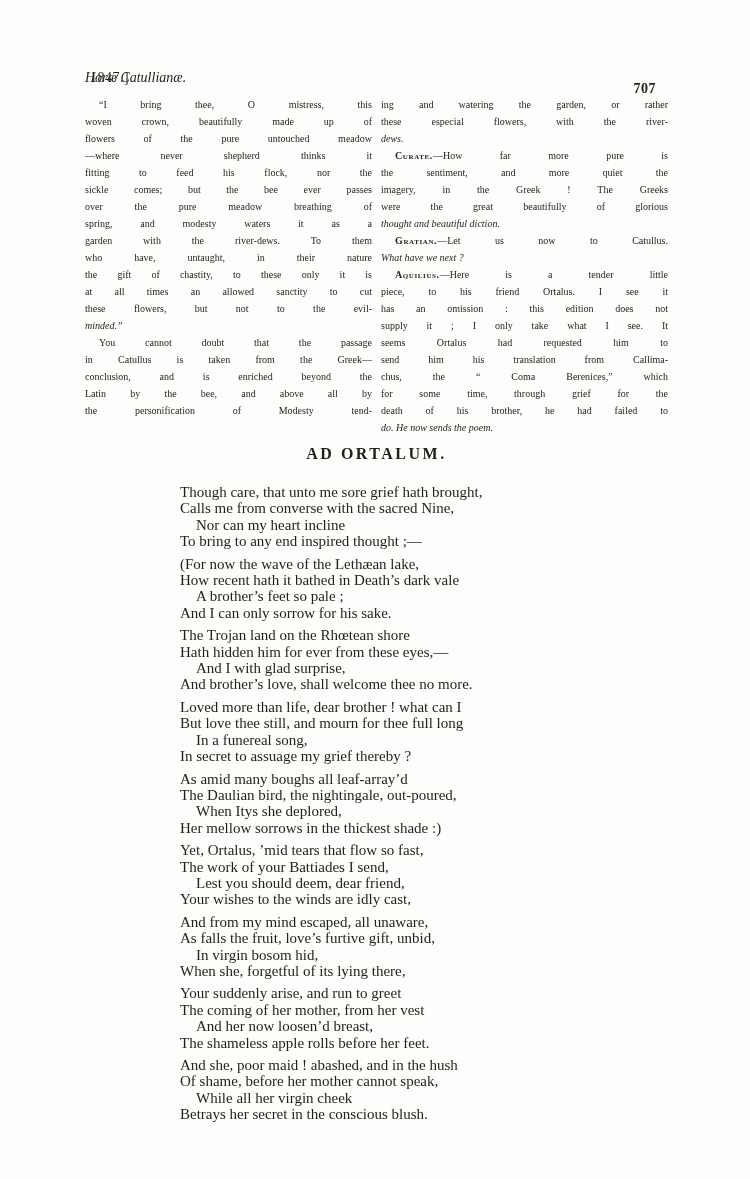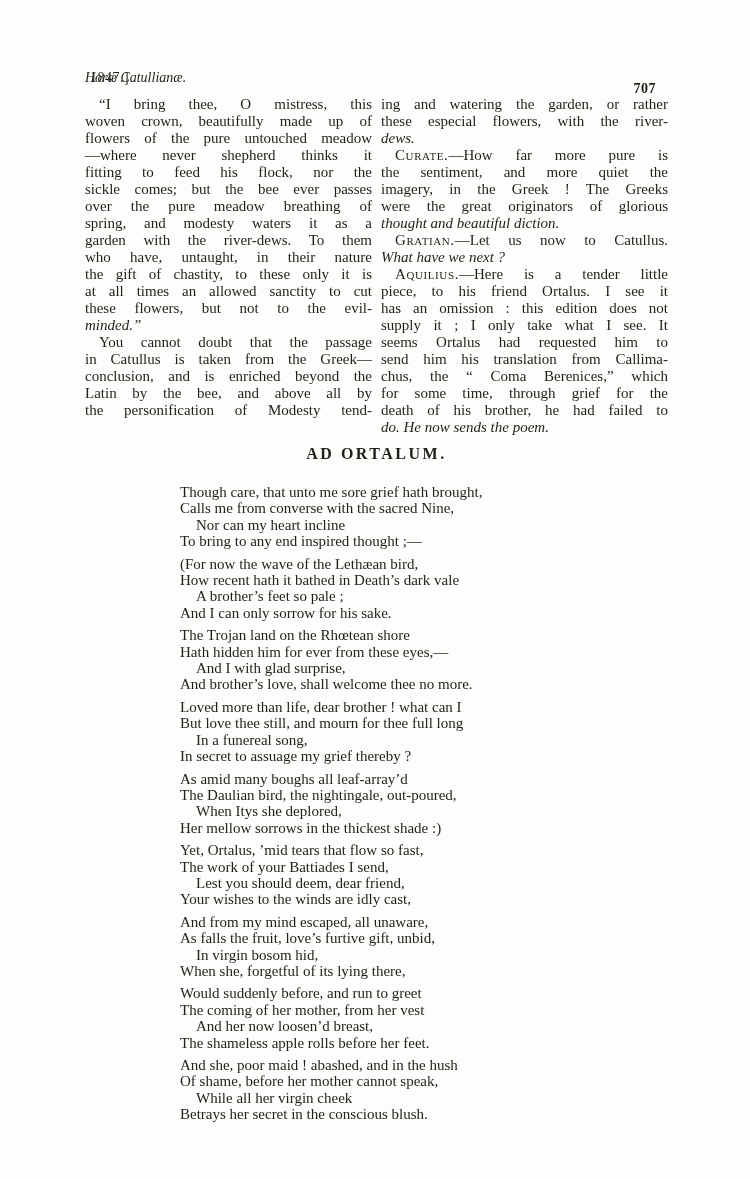--- a/index.html
+++ b/index.html
@@ -29,31 +29,31 @@
     margin-bottom: 8px;
   }
   .hdr-year   { position: absolute; left: 5px; top: 0; letter-spacing: 0.5px; }
   .hdr-title  { position: absolute; left: 0; right: 0; top: 0; text-align: left; font-style: italic; }
   .hdr-page   { position: absolute; right: 12px; top: 11px; font-weight: bold; letter-spacing: 0.5px; }
 
   
   .columns { display: flex; gap: 9px; }
   .col {
     width: 287px;
-    font-size: 15px;
+    font-size: 10px;
     line-height: 17px;
   }
   .tl {
     white-space: nowrap;
     text-align: justify;
     text-align-last: justify;
   }
   .tl.nj { text-align-last: left; font-style: italic; }
   .tl.ind { padding-left: 14px; }
-  .sc { font-variant: small-caps; letter-spacing: 0.6px; }
+  .sc { font-variant: small-caps; letter-spacing: 0.6px; font-weight: bold; }
 
   
   .poem-heading {
     margin-top: 9px;
     text-align: center;
     font-size: 16px;
     letter-spacing: 2.5px;
     font-weight: bold;
   }
   .poem {
@@ -98,21 +98,21 @@
         <div class="tl">Latin by the bee, and above all by</div>
         <div class="tl">the personification of Modesty tend-</div>
       </div>
     <div class="col" id="col-right">
         <div class="tl">ing and watering the garden, or rather</div>
         <div class="tl">these especial flowers, with the river-</div>
         <div class="tl nj">dews.</div>
         <div class="tl ind"><span class="sc">Curate.</span>—How far more pure is</div>
         <div class="tl">the sentiment, and more quiet the</div>
         <div class="tl">imagery, in the Greek !  The Greeks</div>
-        <div class="tl">were the great originators of glorious</div>
+        <div class="tl">were the great beautifully of glorious</div>
         <div class="tl nj">thought and beautiful diction.</div>
         <div class="tl ind"><span class="sc">Gratian.</span>—Let us now to Catullus.</div>
         <div class="tl nj">What have we next ?</div>
         <div class="tl ind"><span class="sc">Aquilius.</span>—Here is a tender little</div>
         <div class="tl">piece, to his friend Ortalus.  I see it</div>
         <div class="tl">has an omission : this edition does not</div>
         <div class="tl">supply it ;  I only take what I see.  It</div>
         <div class="tl">seems Ortalus had requested him to</div>
         <div class="tl">send him his translation from Callima-</div>
         <div class="tl">chus, the “ Coma Berenices,” which</div>
@@ -125,21 +125,21 @@
   <div class="poem-heading">AD ORTALUM.</div>
 
   <div class="poem" id="poem">
       <div class="stanza">
         <div class="pl">Though care, that unto me sore grief hath brought,</div>
         <div class="pl">Calls me from converse with the sacred Nine,</div>
         <div class="pl ind">Nor can my heart incline</div>
         <div class="pl">To bring to any end inspired thought ;—</div>
       </div>
       <div class="stanza">
-        <div class="pl">(For now the wave of the Lethæan bird,</div>
+        <div class="pl">(For now the wave of the Lethæan lake,</div>
         <div class="pl">How recent hath it bathed in Death’s dark vale</div>
         <div class="pl ind">A brother’s feet so pale ;</div>
         <div class="pl">And I can only sorrow for his sake.</div>
       </div>
       <div class="stanza">
         <div class="pl">The Trojan land on the Rhœtean shore</div>
         <div class="pl">Hath hidden him for ever from these eyes,—</div>
         <div class="pl ind">And I with glad surprise,</div>
         <div class="pl">And brother’s love, shall welcome thee no more.</div>
       </div>
@@ -161,21 +161,21 @@
         <div class="pl ind">Lest you should deem, dear friend,</div>
         <div class="pl">Your wishes to the winds are idly cast,</div>
       </div>
       <div class="stanza">
         <div class="pl">And from my mind escaped, all unaware,</div>
         <div class="pl">As falls the fruit, love’s furtive gift, unbid,</div>
         <div class="pl ind">In virgin bosom hid,</div>
         <div class="pl">When she, forgetful of its lying there,</div>
       </div>
       <div class="stanza">
-        <div class="pl">Would suddenly before, and run to greet</div>
+        <div class="pl">Your suddenly arise, and run to greet</div>
         <div class="pl">The coming of her mother, from her vest</div>
         <div class="pl ind">And her now loosen’d breast,</div>
         <div class="pl">The shameless apple rolls before her feet.</div>
       </div>
       <div class="stanza">
         <div class="pl">And she, poor maid ! abashed, and in the hush</div>
         <div class="pl">Of shame, before her mother cannot speak,</div>
         <div class="pl ind">While all her virgin  cheek</div>
         <div class="pl">Betrays her secret in the conscious blush.</div>
       </div>

